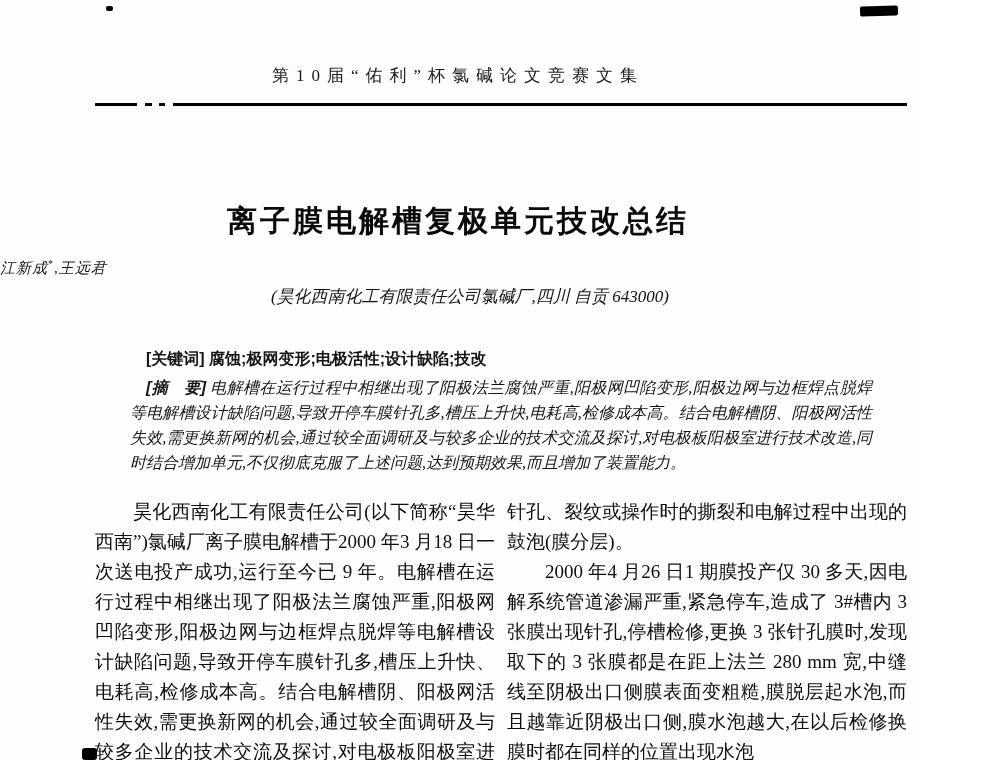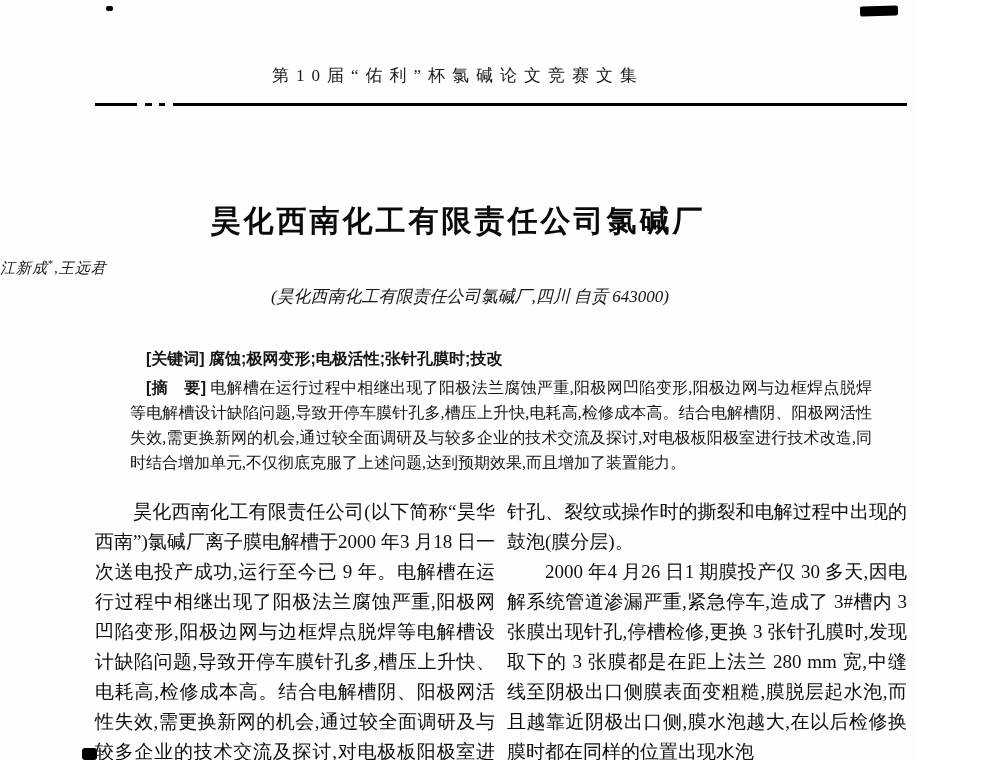--- a/index.html
+++ b/index.html
@@ -91,20 +91,21 @@
   }
   .keywords-line {
     text-indent: 1em;
     font-family: "Liberation Sans", "DejaVu Sans", sans-serif;
     font-weight: 700;
     margin: 0 0 4px 0;
   }
   .abstract-para {
     margin: 0;
     text-indent: 1em;
+    font-style: italic;
   }
   .bold-label {
     font-family: "Liberation Sans", "DejaVu Sans", sans-serif;
     font-weight: 700;
   }
   
   .body-columns {
     position: absolute;
     top: 497px;
     left: 95px;
@@ -138,32 +139,32 @@
 
 <div class="page">
 
   <div class="artifact artifact-tl"></div>
   <div class="artifact artifact-tr"></div>
   <div class="artifact artifact-bl"></div>
 
   <div class="journal-header">第10届“佑利”杯氯碱论文竞赛文集</div>
   <div class="header-rule"></div>
 
-  <h1 class="paper-title">昊化西南化工有限责任公司氯碱厂</h1>
+  <h1 class="paper-title">离子膜电解槽复极单元技改总结</h1>
 
   <div class="authors-line">
     <span>江新成</span><sup>*</sup><span>,王远君</span>
   </div>
 
   <div class="affiliation-line">(昊化西南化工有限责任公司氯碱厂,四川 自贡 643000)</div>
 
   <div class="meta-block">
     <p class="keywords-line">
       <span class="bold-label">[关键词]</span>
-      <span>腐蚀;极网变形;电极活性;张针孔膜时;技改</span>
+      <span>腐蚀;极网变形;电极活性;设计缺陷;技改</span>
     </p>
     <p class="abstract-para">
       <span class="bold-label">[摘　要]</span>
       <span>电解槽在运行过程中相继出现了阳极法兰腐蚀严重,阳极网凹陷变形,阳极边网与边框焊点脱焊等电解槽设计缺陷问题,导致开停车膜针孔多,槽压上升快,电耗高,检修成本高。结合电解槽阴、阳极网活性失效,需更换新网的机会,通过较全面调研及与较多企业的技术交流及探讨,对电极板阳极室进行技术改造,同时结合增加单元,不仅彻底克服了上述问题,达到预期效果,而且增加了装置能力。</span>
     </p>
   </div>
 
   <div class="body-columns">
     <div class="body-col">
       <p class="indent-2em">昊化西南化工有限责任公司(以下简称“昊华西南”)氯碱厂离子膜电解槽于2000 年3 月18 日一次送电投产成功,运行至今已 9 年。电解槽在运行过程中相继出现了阳极法兰腐蚀严重,阳极网凹陷变形,阳极边网与边框焊点脱焊等电解槽设计缺陷问题,导致开停车膜针孔多,槽压上升快、电耗高,检修成本高。结合电解槽阴、阳极网活性失效,需更换新网的机会,通过较全面调研及与较多企业的技术交流及探讨,对电极板阳极室进行技术改造,同时结</p>

